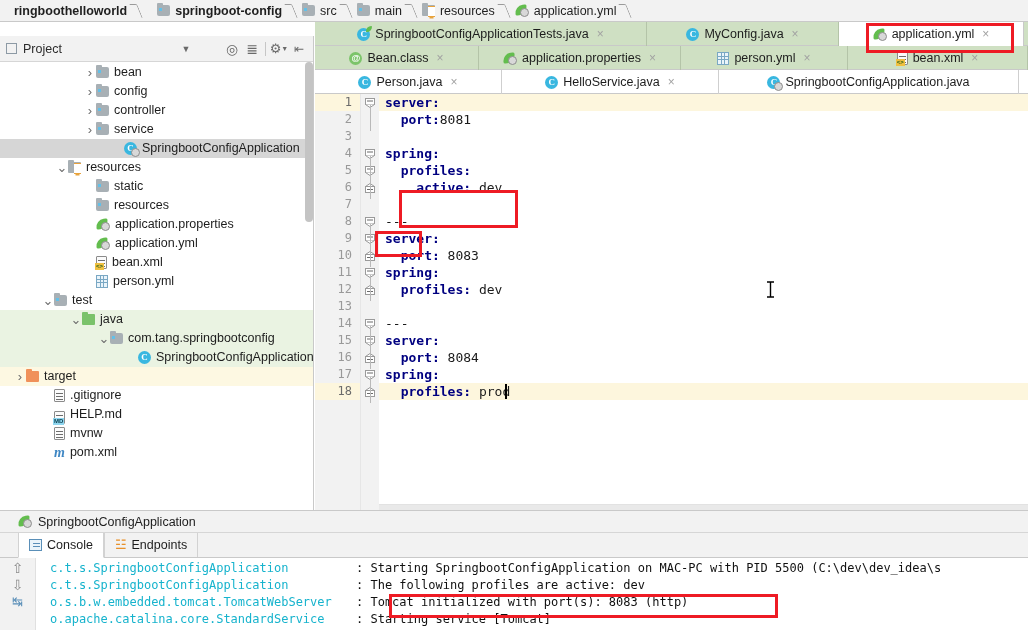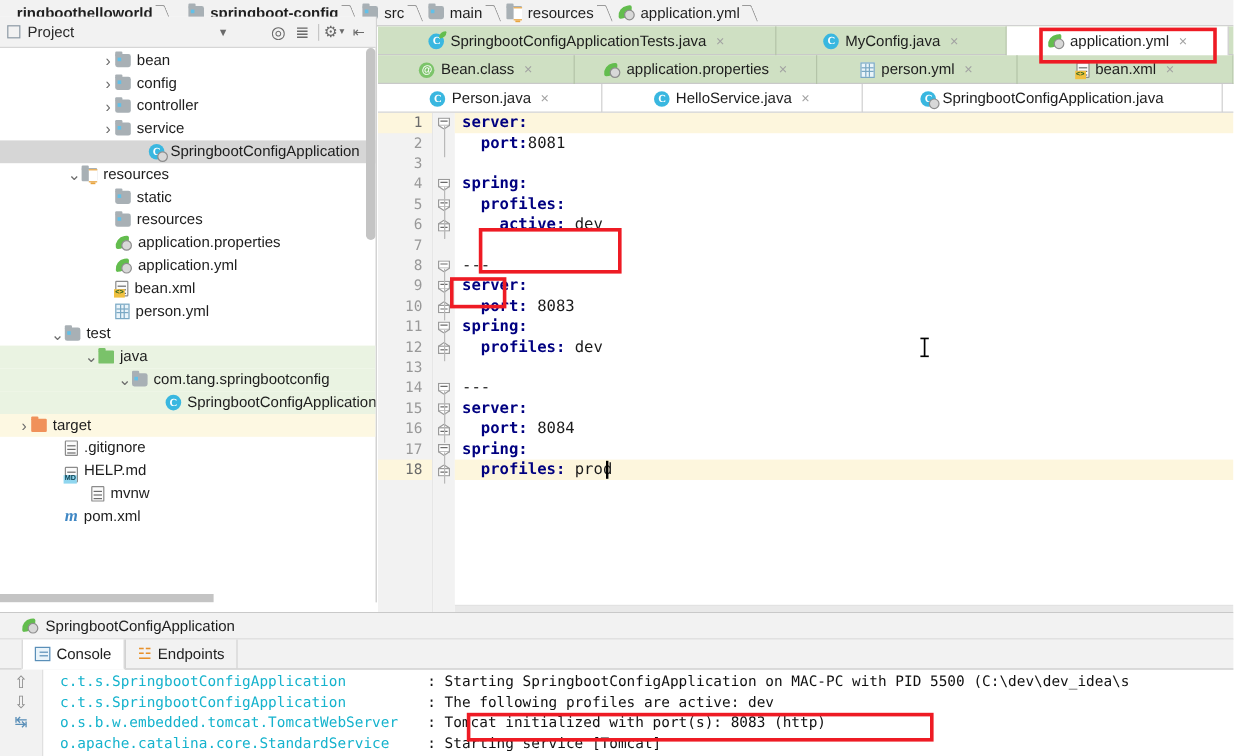--- a/index.html
+++ b/index.html
@@ -108,21 +108,21 @@
     box-shadow: 3px 0 0 #7aa8c4;
   }
   .ic-grid::after {
     content:""; position:absolute; left:0; top:3px; width:10px; height:1px; background:#7aa8c4;
     box-shadow: 0 3px 0 #7aa8c4;
   }
   .ic-mvn { color: #3f87c4; font-family: "Liberation Serif", serif; font-style: italic; font-size: 14px; font-weight: bold; line-height: 13px; }
 
   
   #sidebar {
-    position: absolute; left: 0; top: 14px; width: 314px; height: 488px;
+    position: absolute; left: 0; top: 36px; width: 314px; height: 488px;
     background: #ffffff; border-right: 1px solid #c9c9c9;
     display: flex; flex-direction: column;
   }
   #sidebar-header {
     height: 26px; background: #f2f2f2; border-bottom: 1px solid #d6d6d6;
     display: flex; align-items: center; padding: 0 4px; flex: none;
   }
   .sq-icon { width: 11px; height: 11px; border: 1.5px solid #8d9aa5; margin: 0 6px 0 2px; flex: none; }
   #sidebar-title { font-size: 12.5px; color: #2b2b2b; }
   .sb-spacer { flex: 1; }
@@ -396,21 +396,21 @@
         <div class="node" style="padding-left: 42px;">
           <span class="arrow"></span>
           <span class="ic ic-doc"></span>
           <span class="lbl">.gitignore</span>
         </div>
         <div class="node" style="padding-left: 42px; align-items: flex-end;">
           <span class="arrow"></span>
           <span class="ic ic-doc md"></span>
           <span class="lbl">HELP.md</span>
         </div>
-        <div class="node" style="padding-left: 42px; margin-left: 22px;">
+        <div class="node" style="padding-left: 42px;">
           <span class="arrow"></span>
           <span class="ic ic-doc"></span>
           <span class="lbl">mvnw</span>
         </div>
         <div class="node" style="padding-left: 42px;">
           <span class="arrow"></span>
           <span class="ic ic-mvn">m</span>
           <span class="lbl">pom.xml</span>
         </div>
         <div id="tree-scroll"></div>

